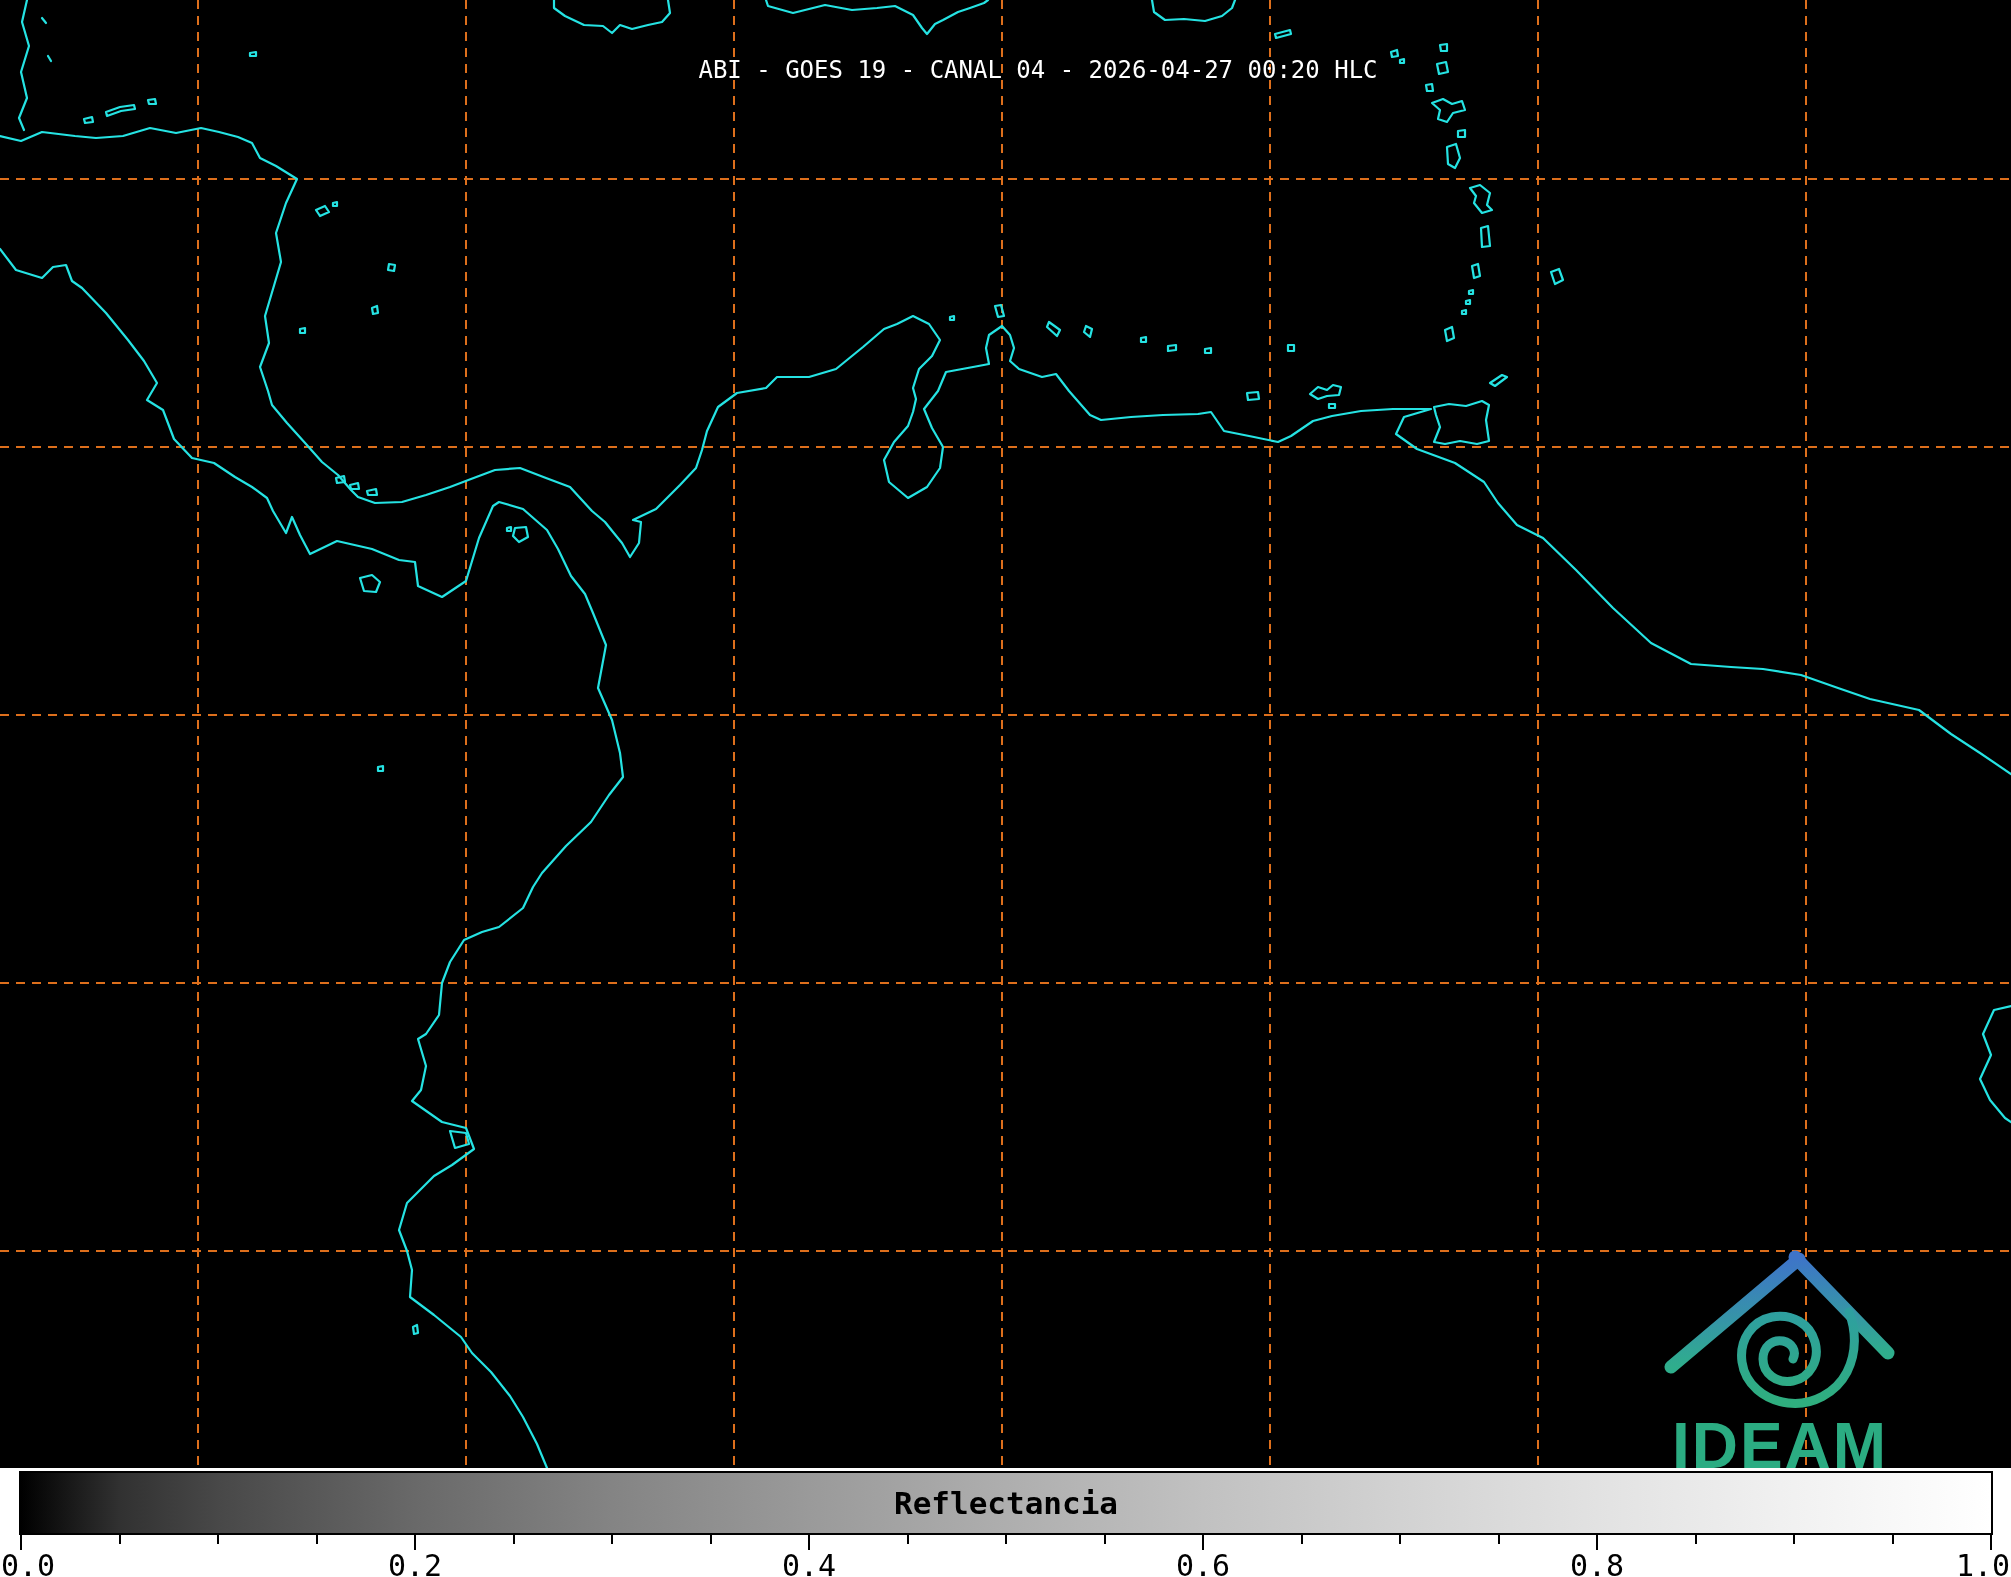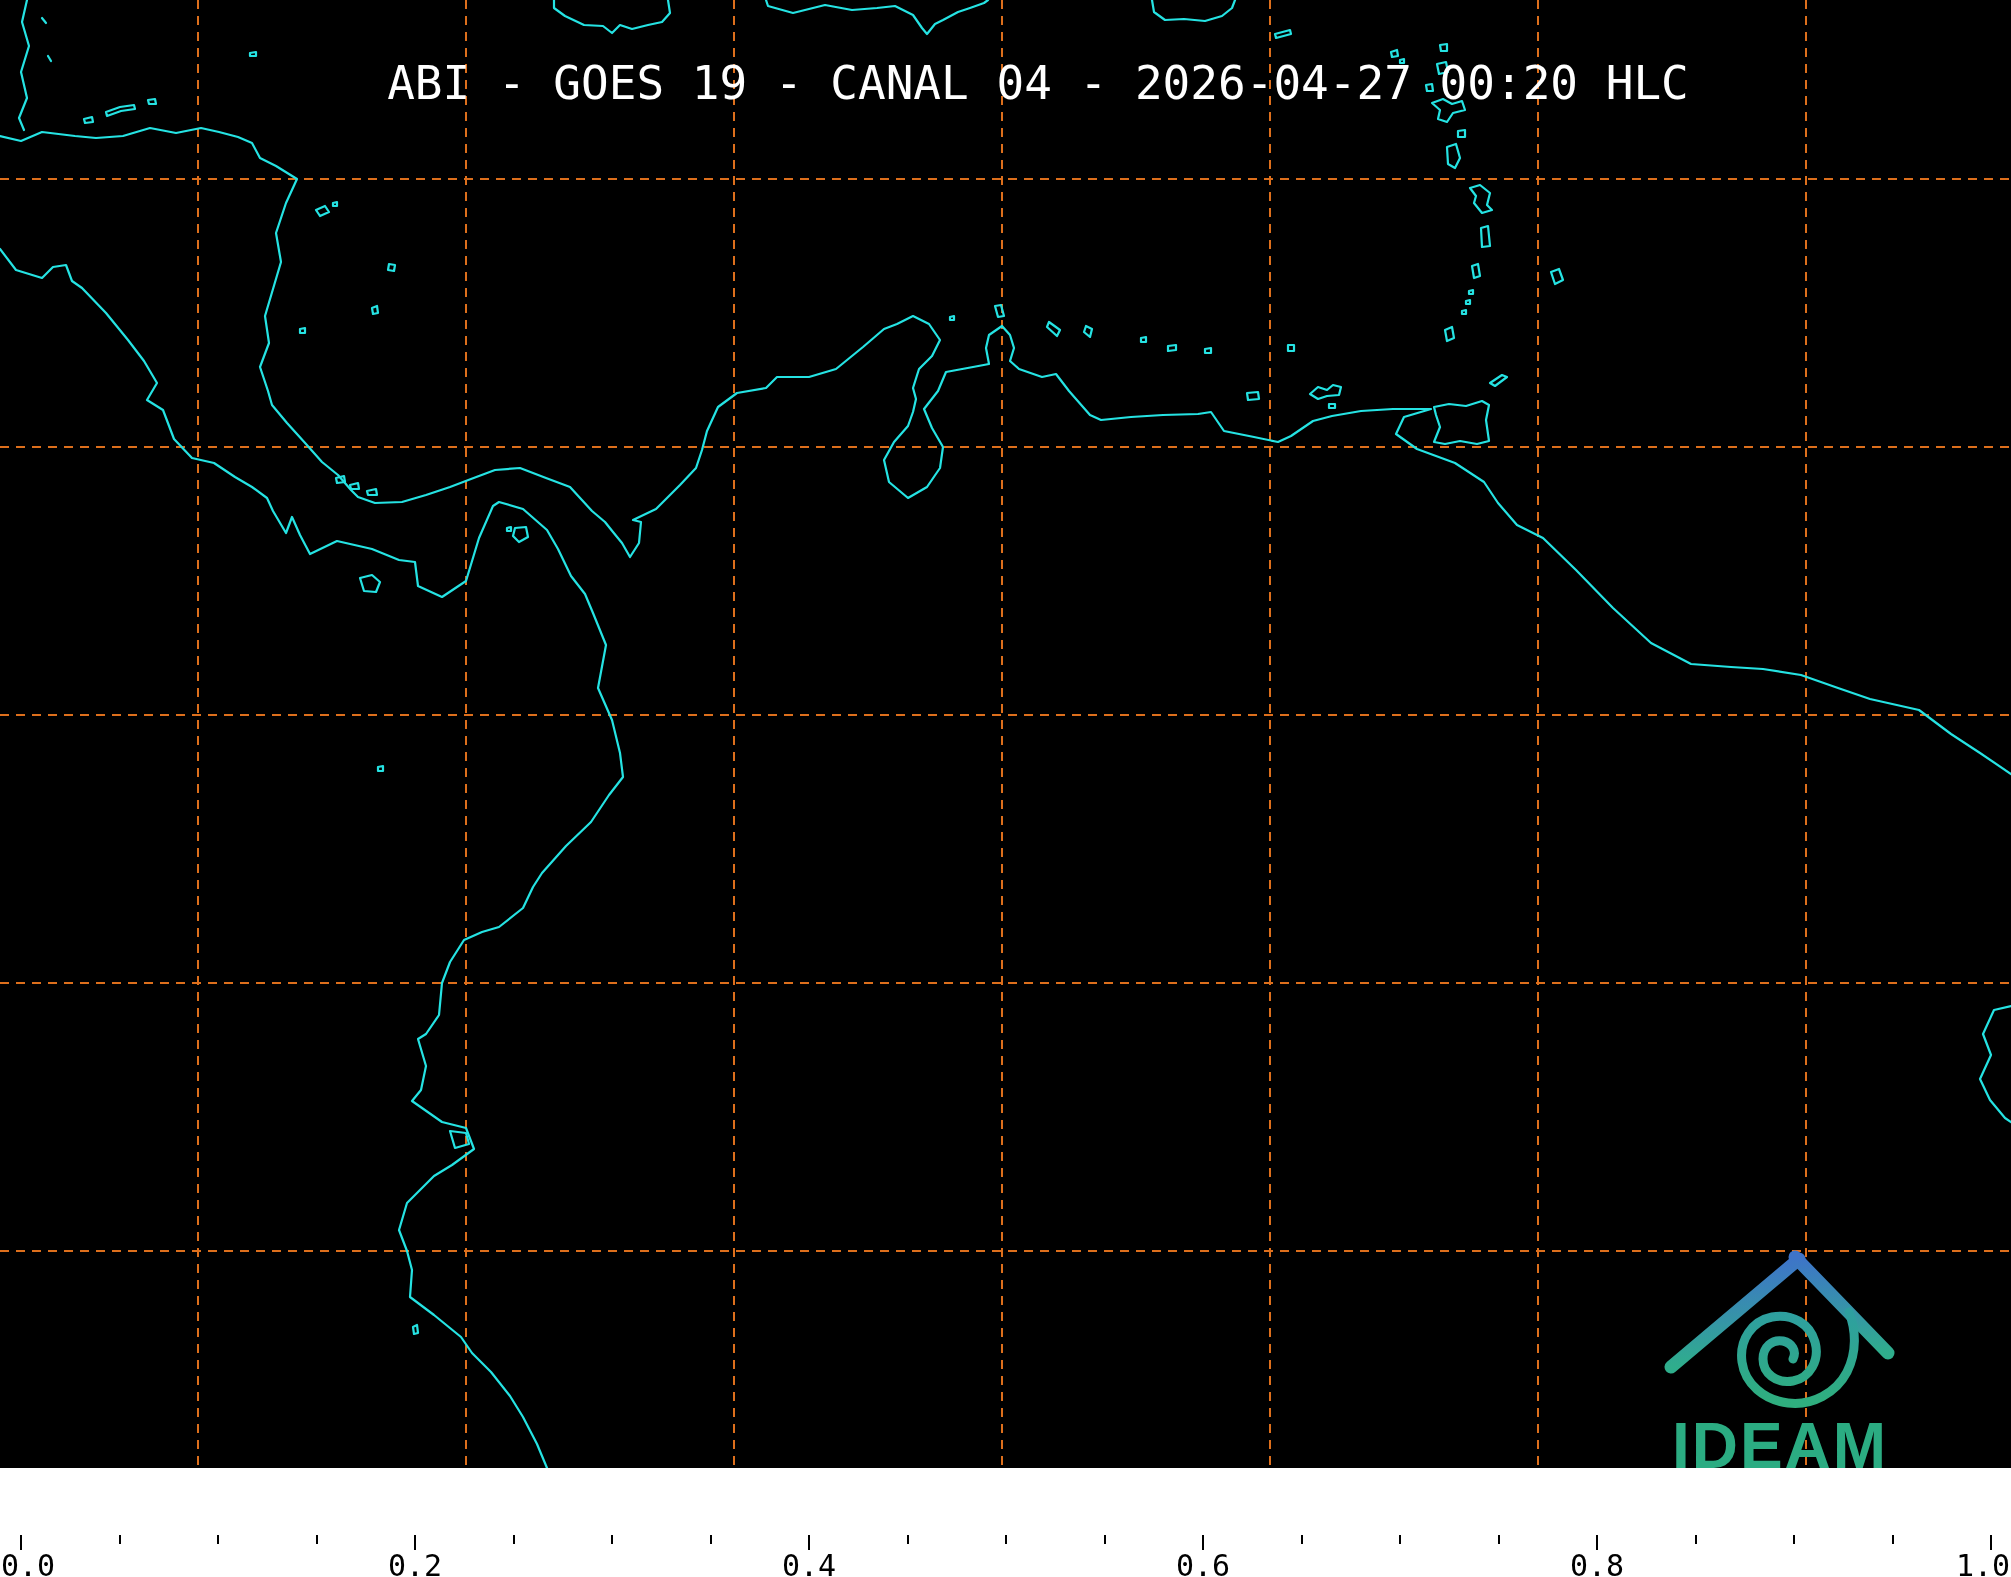--- a/index.html
+++ b/index.html
@@ -6,21 +6,21 @@
   #screen{
     position:relative;width:2011px;height:1577px;overflow:hidden;
     background:#ffffff;font-family:"DejaVu Sans Mono",monospace;
   }
   #map-area{position:absolute;left:0;top:0;width:2011px;height:1468px;background:#000000;overflow:hidden;}
   #map-svg{position:absolute;left:0;top:0;}
   .gridline{stroke-width:2;stroke-dasharray:9 7;fill:none;}
   .coast{fill:none;stroke-width:2.2;stroke-linejoin:round;stroke-linecap:round;}
   #map-title{
     position:absolute;top:56px;left:1038px;transform:translateX(-50%);
-    color:#ffffff;font-size:46px;white-space:nowrap;font-family:"DejaVu Sans Mono",monospace;
+    color:#ffffff;font-size:24px;white-space:nowrap;font-family:"DejaVu Sans Mono",monospace;
   }
   #bottom-panel{position:absolute;left:0;top:1468px;width:2011px;height:109px;background:#ffffff;}
   #cbar-frame{
     position:absolute;left:19px;top:3px;width:1970px;height:60px;
     border:2px solid #000000;
   }
   #cbar-gradient{position:absolute;left:0;top:0;width:100%;height:100%;}
   #cbar-label-wrap{
     position:absolute;left:0;top:0;width:100%;height:100%;
     display:flex;align-items:center;justify-content:center;
@@ -147,20 +147,26 @@
            C 142 73 160 84 165 102
            C 170 120 160 138 143 141
            C 126 144 113 133 113 119
            C 113 107 122 99 133 101
            C 142 103 147 111 143 119" stroke="url(#swirlGrad)" stroke-width="9" fill="none" stroke-linecap="round"></path>
       <text id="logo-text" x="130" y="228" text-anchor="middle" fill="#2bac82">IDEAM</text>
     </svg>
   </div>
 
   <div id="bottom-panel">
+    <div id="cbar-frame">
+      <div id="cbar-gradient" style="background: linear-gradient(to right, rgb(0, 0, 0) 0%, rgb(49, 49, 49) 5%, rgb(72, 72, 72) 10%, rgb(105, 105, 105) 20%, rgb(132, 132, 132) 30%, rgb(154, 154, 154) 40%, rgb(174, 174, 174) 50%, rgb(193, 193, 193) 60%, rgb(210, 210, 210) 70%, rgb(226, 226, 226) 80%, rgb(241, 241, 241) 90%, rgb(255, 255, 255) 100%);"></div>
+      <div id="cbar-label-wrap">
+        <span id="cbar-label">Reflectancia</span>
+      </div>
+    </div>
     <div id="cbar-ticks">
         <div class="cbar-tick major" style="left: 20px;"></div>
         <div class="cbar-tick major" style="left: 414px;"></div>
         <div class="cbar-tick major" style="left: 808px;"></div>
         <div class="cbar-tick major" style="left: 1202px;"></div>
         <div class="cbar-tick major" style="left: 1596px;"></div>
         <div class="cbar-tick major" style="left: 1990px;"></div>
         <div class="cbar-tick minor" style="left: 118.5px;"></div>
         <div class="cbar-tick minor" style="left: 217px;"></div>
         <div class="cbar-tick minor" style="left: 315.5px;"></div>

